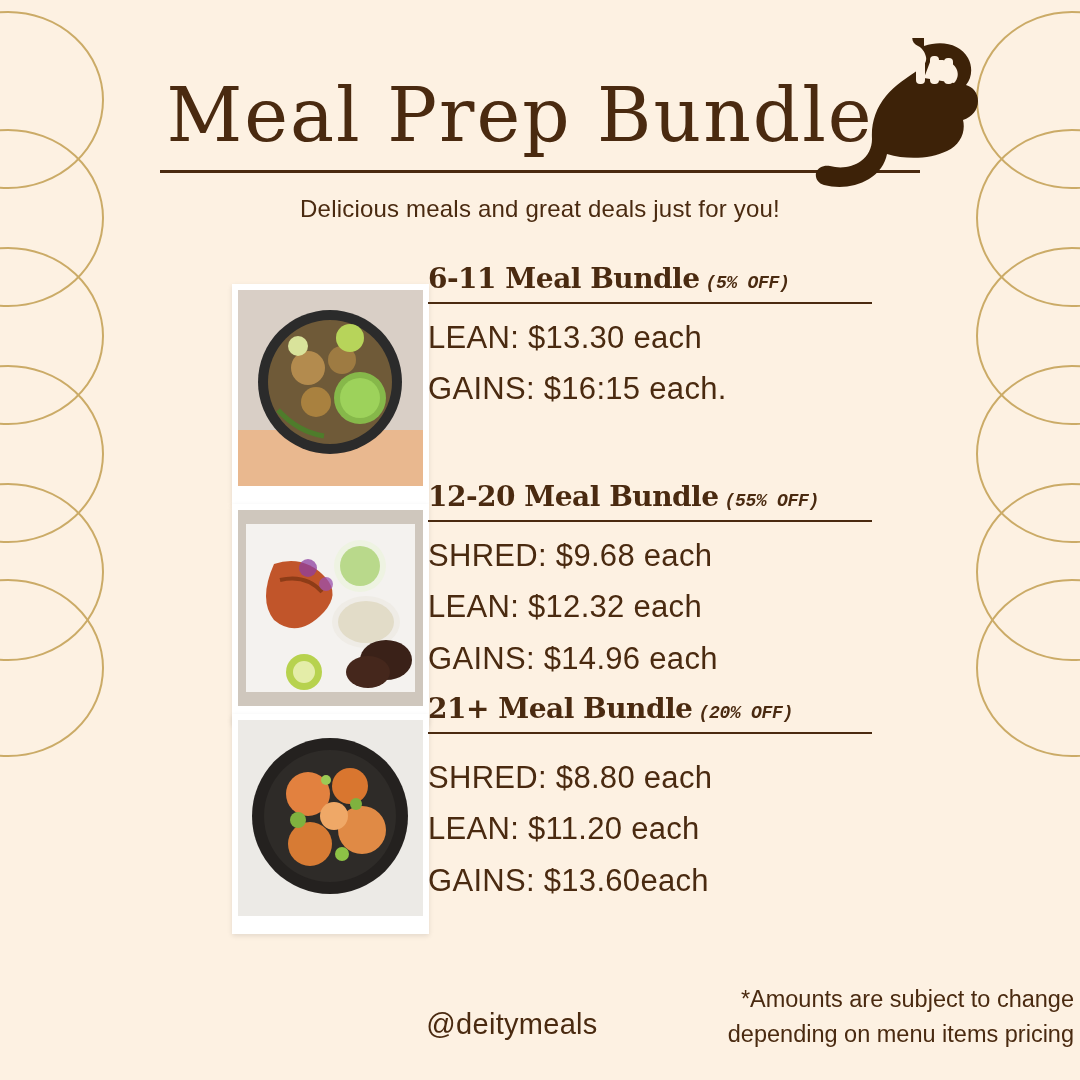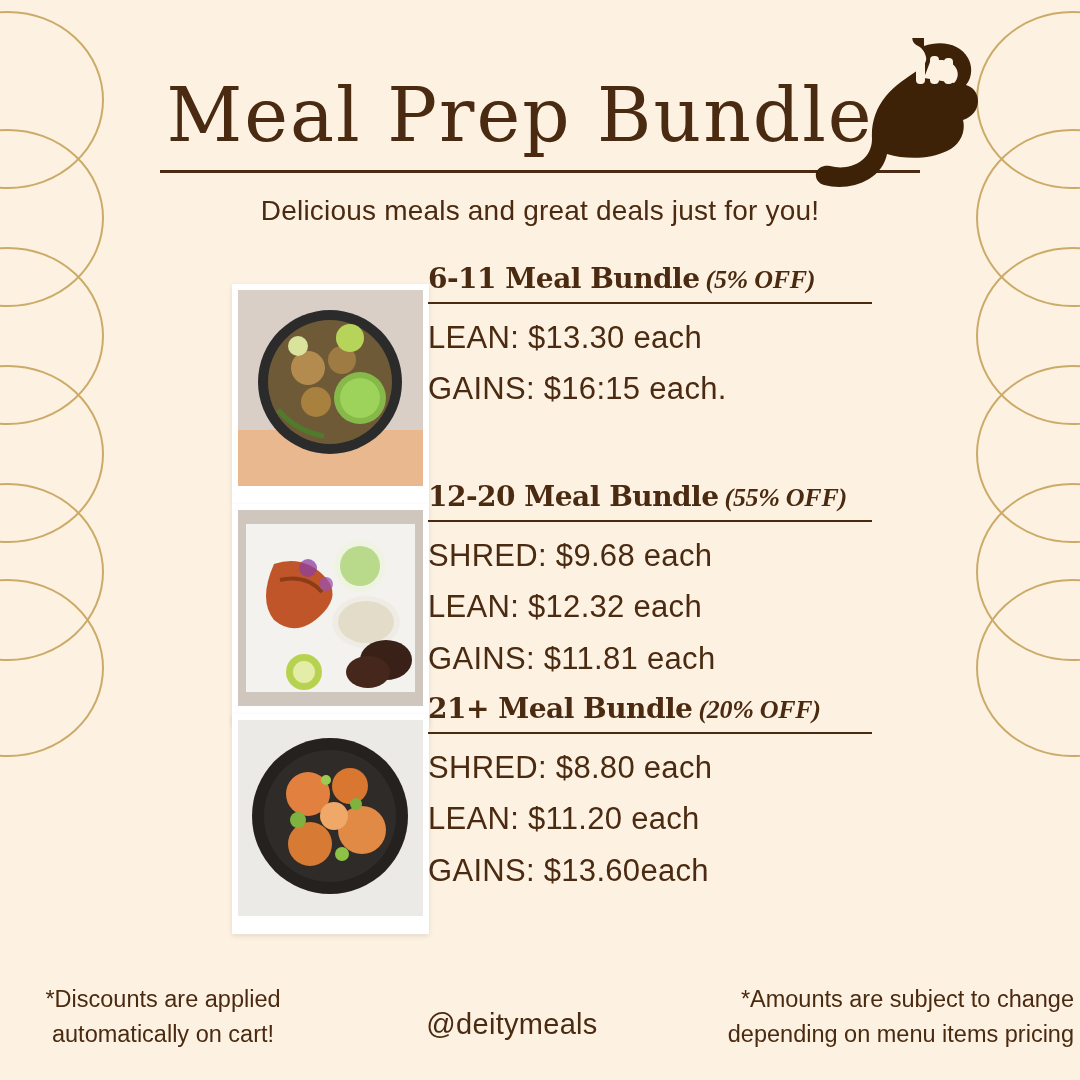--- a/index.html
+++ b/index.html
@@ -39,21 +39,21 @@
     color: #4a2a10;
     margin: 0;
     font-weight: normal;
     line-height: 1;
     display: inline-block;
     padding: 0 6px 18px 6px;
     border-bottom: 3px solid #4a2a10;
   }
   .subtitle {
     font-family: "Liberation Sans", sans-serif;
-    font-size: 28px;
+    font-size: 24px;
     color: #4a2a10;
     margin: 22px 0 0 0;
     letter-spacing: 0.2px;
   }
   .flex-icon {
     position: absolute;
     right: 78px;
     top: -40px;
     width: 190px;
     height: 165px;
@@ -99,24 +99,24 @@
     border-bottom: 2px solid #4a2a10;
     padding-bottom: 7px;
   }
   .bundle-name {
     font-family: "DejaVu Serif", serif;
     font-weight: bold;
     font-size: 28px;
     letter-spacing: -0.5px;
   }
   .bundle-discount {
-    font-family: Liberation Serif, serif;
+    font-family: Liberation Mono, monospace;
     font-weight: bold;
     font-style: italic;
-    font-size: 26px;
+    font-size: 18px;
     letter-spacing: -0.3px;
     margin-left: 6px;
   }
   .price-list {
     list-style: none;
     margin: 0;
     padding: 8px 0 0 0;
   }
   .price-list li {
     font-family: "Liberation Sans", sans-serif;
@@ -265,21 +265,21 @@
         </svg>
       </div>
     </div>
     <div class="bundle-text" style="top:-12px;">
       <div class="bundle-head">
         <span class="bundle-name">12-20 Meal Bundle</span><span class="bundle-discount">(55% OFF)</span>
       </div>
       <ul class="price-list">
         <li>SHRED: $9.68 each</li>
         <li>LEAN: $12.32 each</li>
-        <li>GAINS: $11.81 each</li>
+        <li>GAINS: $14.96 each</li>
       </ul>
     </div>
   </div>
 
   <div class="bundle" style="height:230px;">
     <div class="photo-wrap" style="top:-4px;">
       <div class="photo">
         <svg width="185" height="196" viewBox="0 0 185 196">
           <rect width="185" height="196" fill="#eceae6"></rect>
           <circle cx="92" cy="96" r="78" fill="#24211f"></circle>
@@ -293,27 +293,26 @@
           <circle cx="104" cy="134" r="7" fill="#8dc246"></circle>
           <circle cx="118" cy="84" r="6" fill="#7fb23f"></circle>
           <circle cx="88" cy="60" r="5" fill="#9ccb55"></circle>
         </svg>
       </div>
     </div>
     <div class="bundle-text" style="top:-26px;">
       <div class="bundle-head">
         <span class="bundle-name">21+ Meal Bundle</span><span class="bundle-discount">(20% OFF)</span>
       </div>
-      <ul class="price-list" style="padding-top:8px;">
+      <ul class="price-list" style="padding-top:18px;">
         <li>SHRED: $8.80 each</li>
         <li>LEAN: $11.20 each</li>
         <li>GAINS: $13.60each</li>
       </ul>
     </div>
   </div>
 
 </div>
 
 <div class="footer">
-  <div class="foot-left">*Discounts are applied automatically on cart!</div>
   <div class="foot-center">@deitymeals</div>
   <div class="foot-right">*Amounts are subject to change depending on menu items pricing</div>
 </div>
 
 </body></html>

